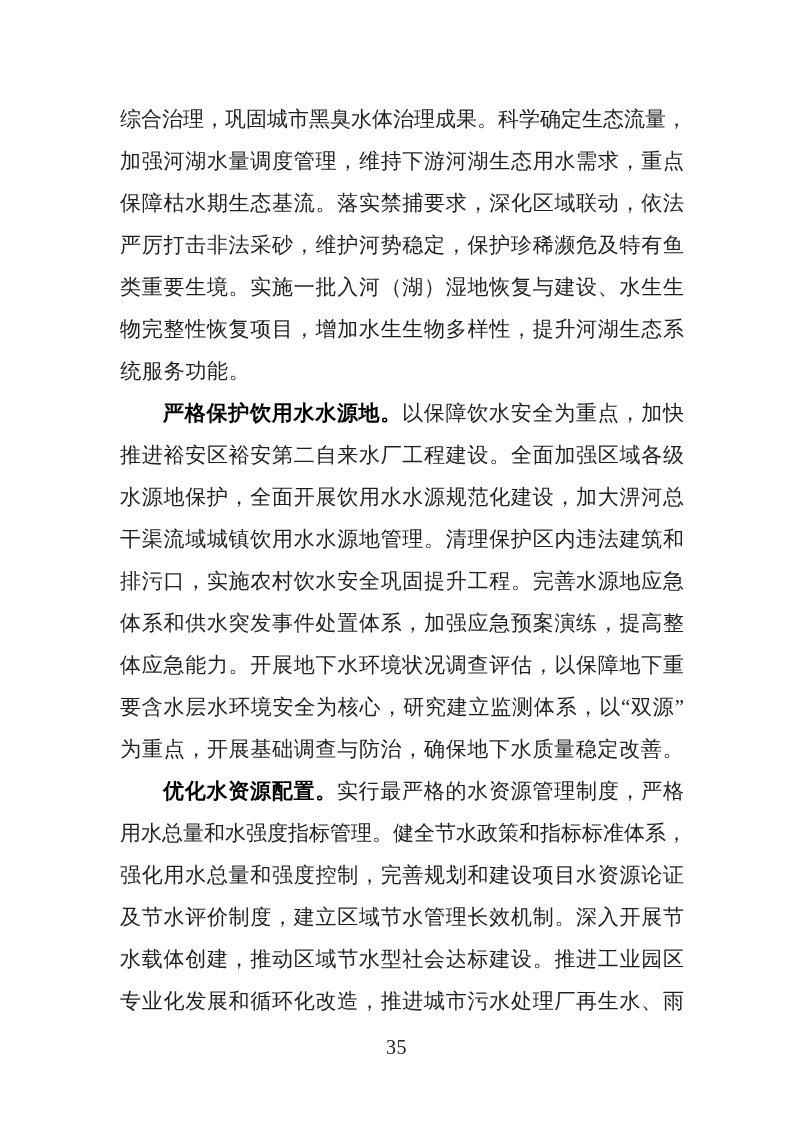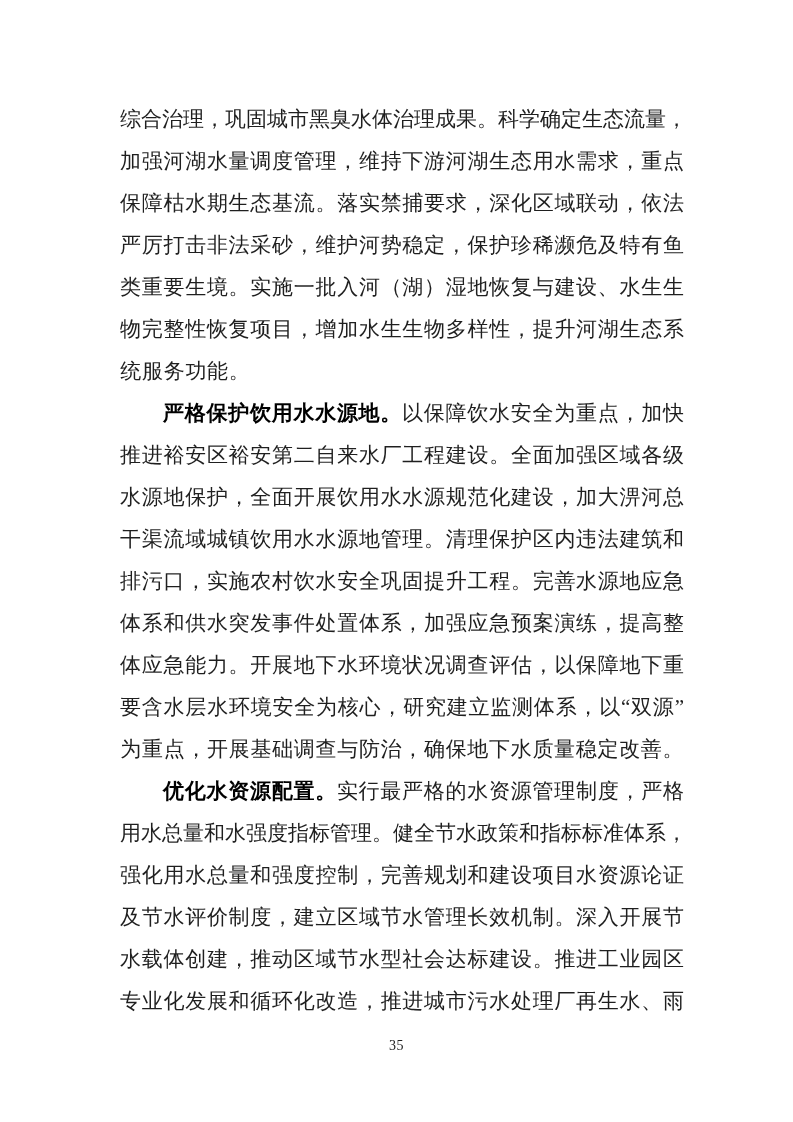--- a/index.html
+++ b/index.html
@@ -59,21 +59,21 @@
     color: #000000;
   }
   .page-footer {
     position: absolute;
     top: 1036px;
     left: 0;
     width: 793px;
     text-align: center;
   }
   .page-number {
-    font-size: 14px;
+    font-size: 20px;
     color: #222222;
     letter-spacing: 0.5px;
   }
 </style>
 </head>
 <body>
 
 <div class="page">
   <main class="text-block" id="doc-body">
       <div class="paragraph">

